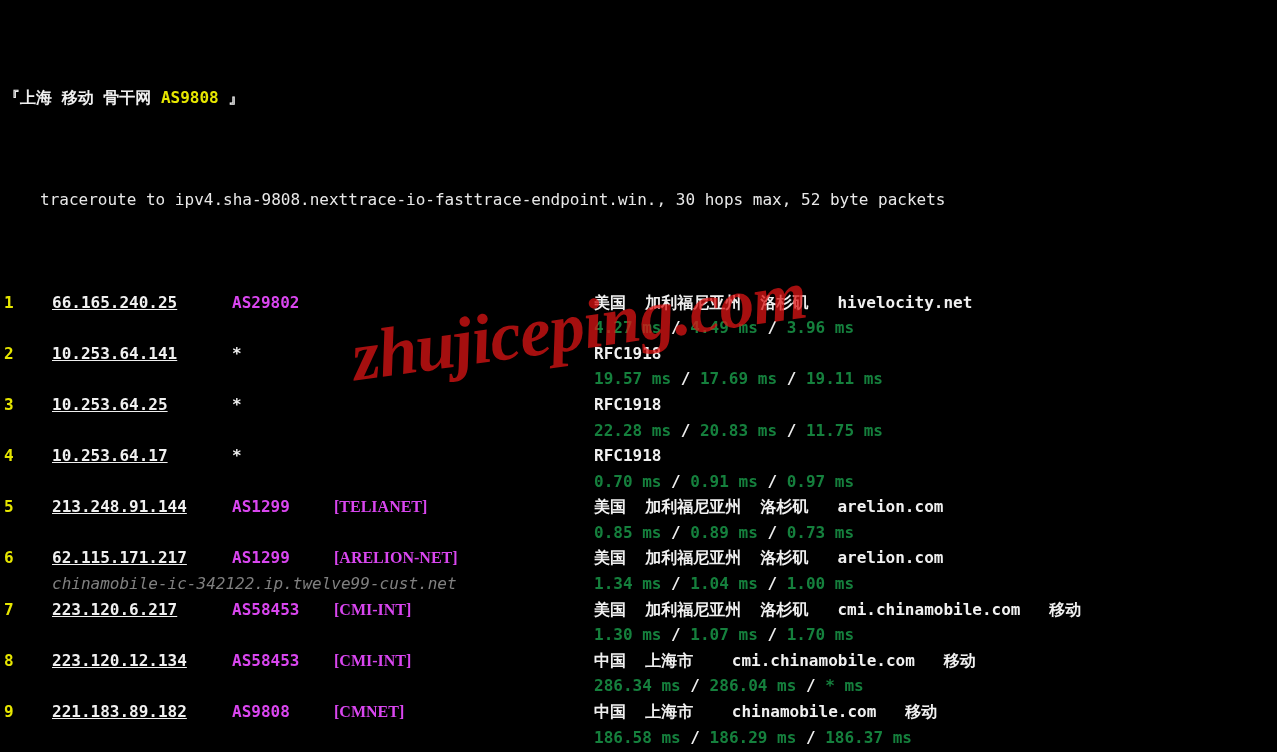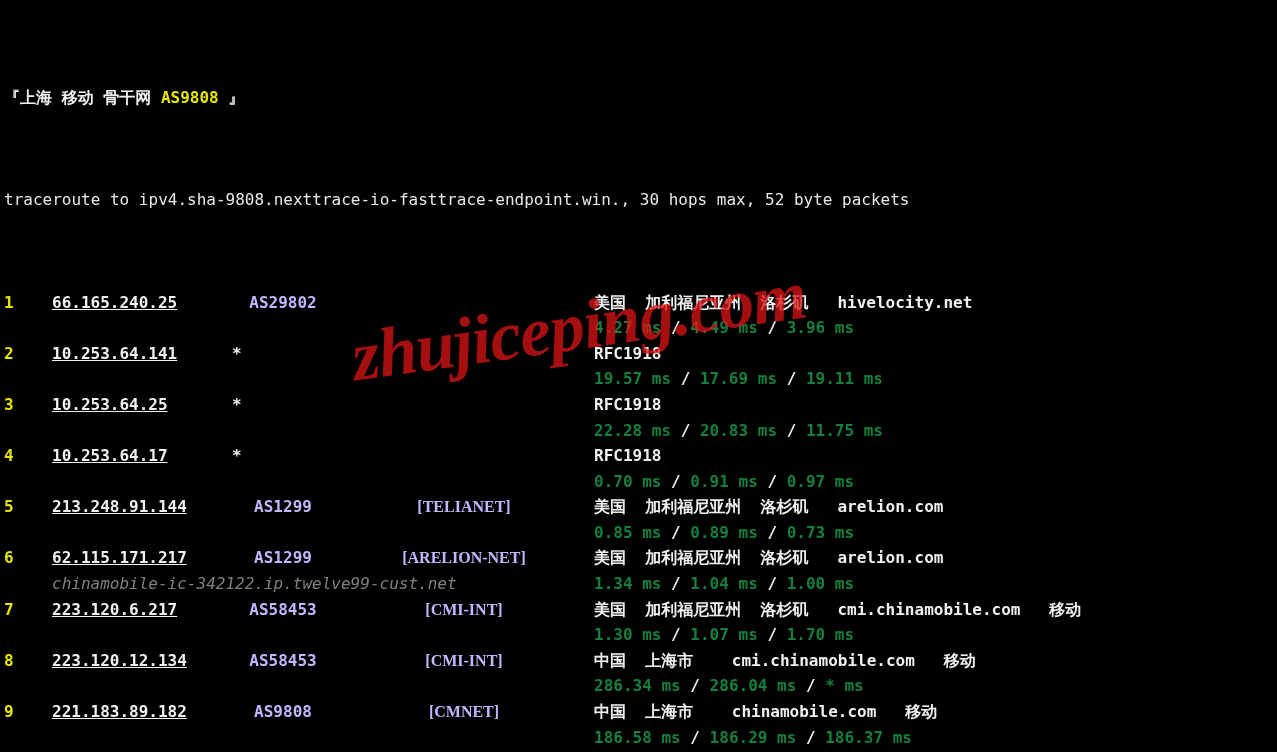--- a/index.html
+++ b/index.html
@@ -14,24 +14,24 @@
     line-height: 1.6;
   }
   .terminal {
     position: relative;
     padding: 8px 10px 8px 4px;
     color: #e0e0e0;
     white-space: pre;
   }
   .yellow  { color: #e6e600; font-weight: bold; }
   .white   { color: #f0f0f0; font-weight: bold; }
-  .green   { color: #c4b5fd; font-weight: bold; text-align: center; }
+  .green   { color: #d946ef; font-weight: bold; }
   .cyan    { color: #15803d; font-weight: bold; }
   .gray    { color: #808080; font-weight: normal; font-style: italic; }
-  .norm    { color: #e8e8e8; font-weight: normal; }
+  .norm    { color: #e8e8e8; font-weight: normal; margin-left: 36px; }
   .bold    { font-weight: bold; }
 
   .hdr { margin-bottom: 0; }
   .row { display: block; }
   .sub { display: block; }
 
   .seg { display: inline-block; vertical-align: top; }
   .c-hop { width: 48px; }
   .c-ip  { width: 180px; text-decoration: underline; }
   .c-asn { width: 102px; }

